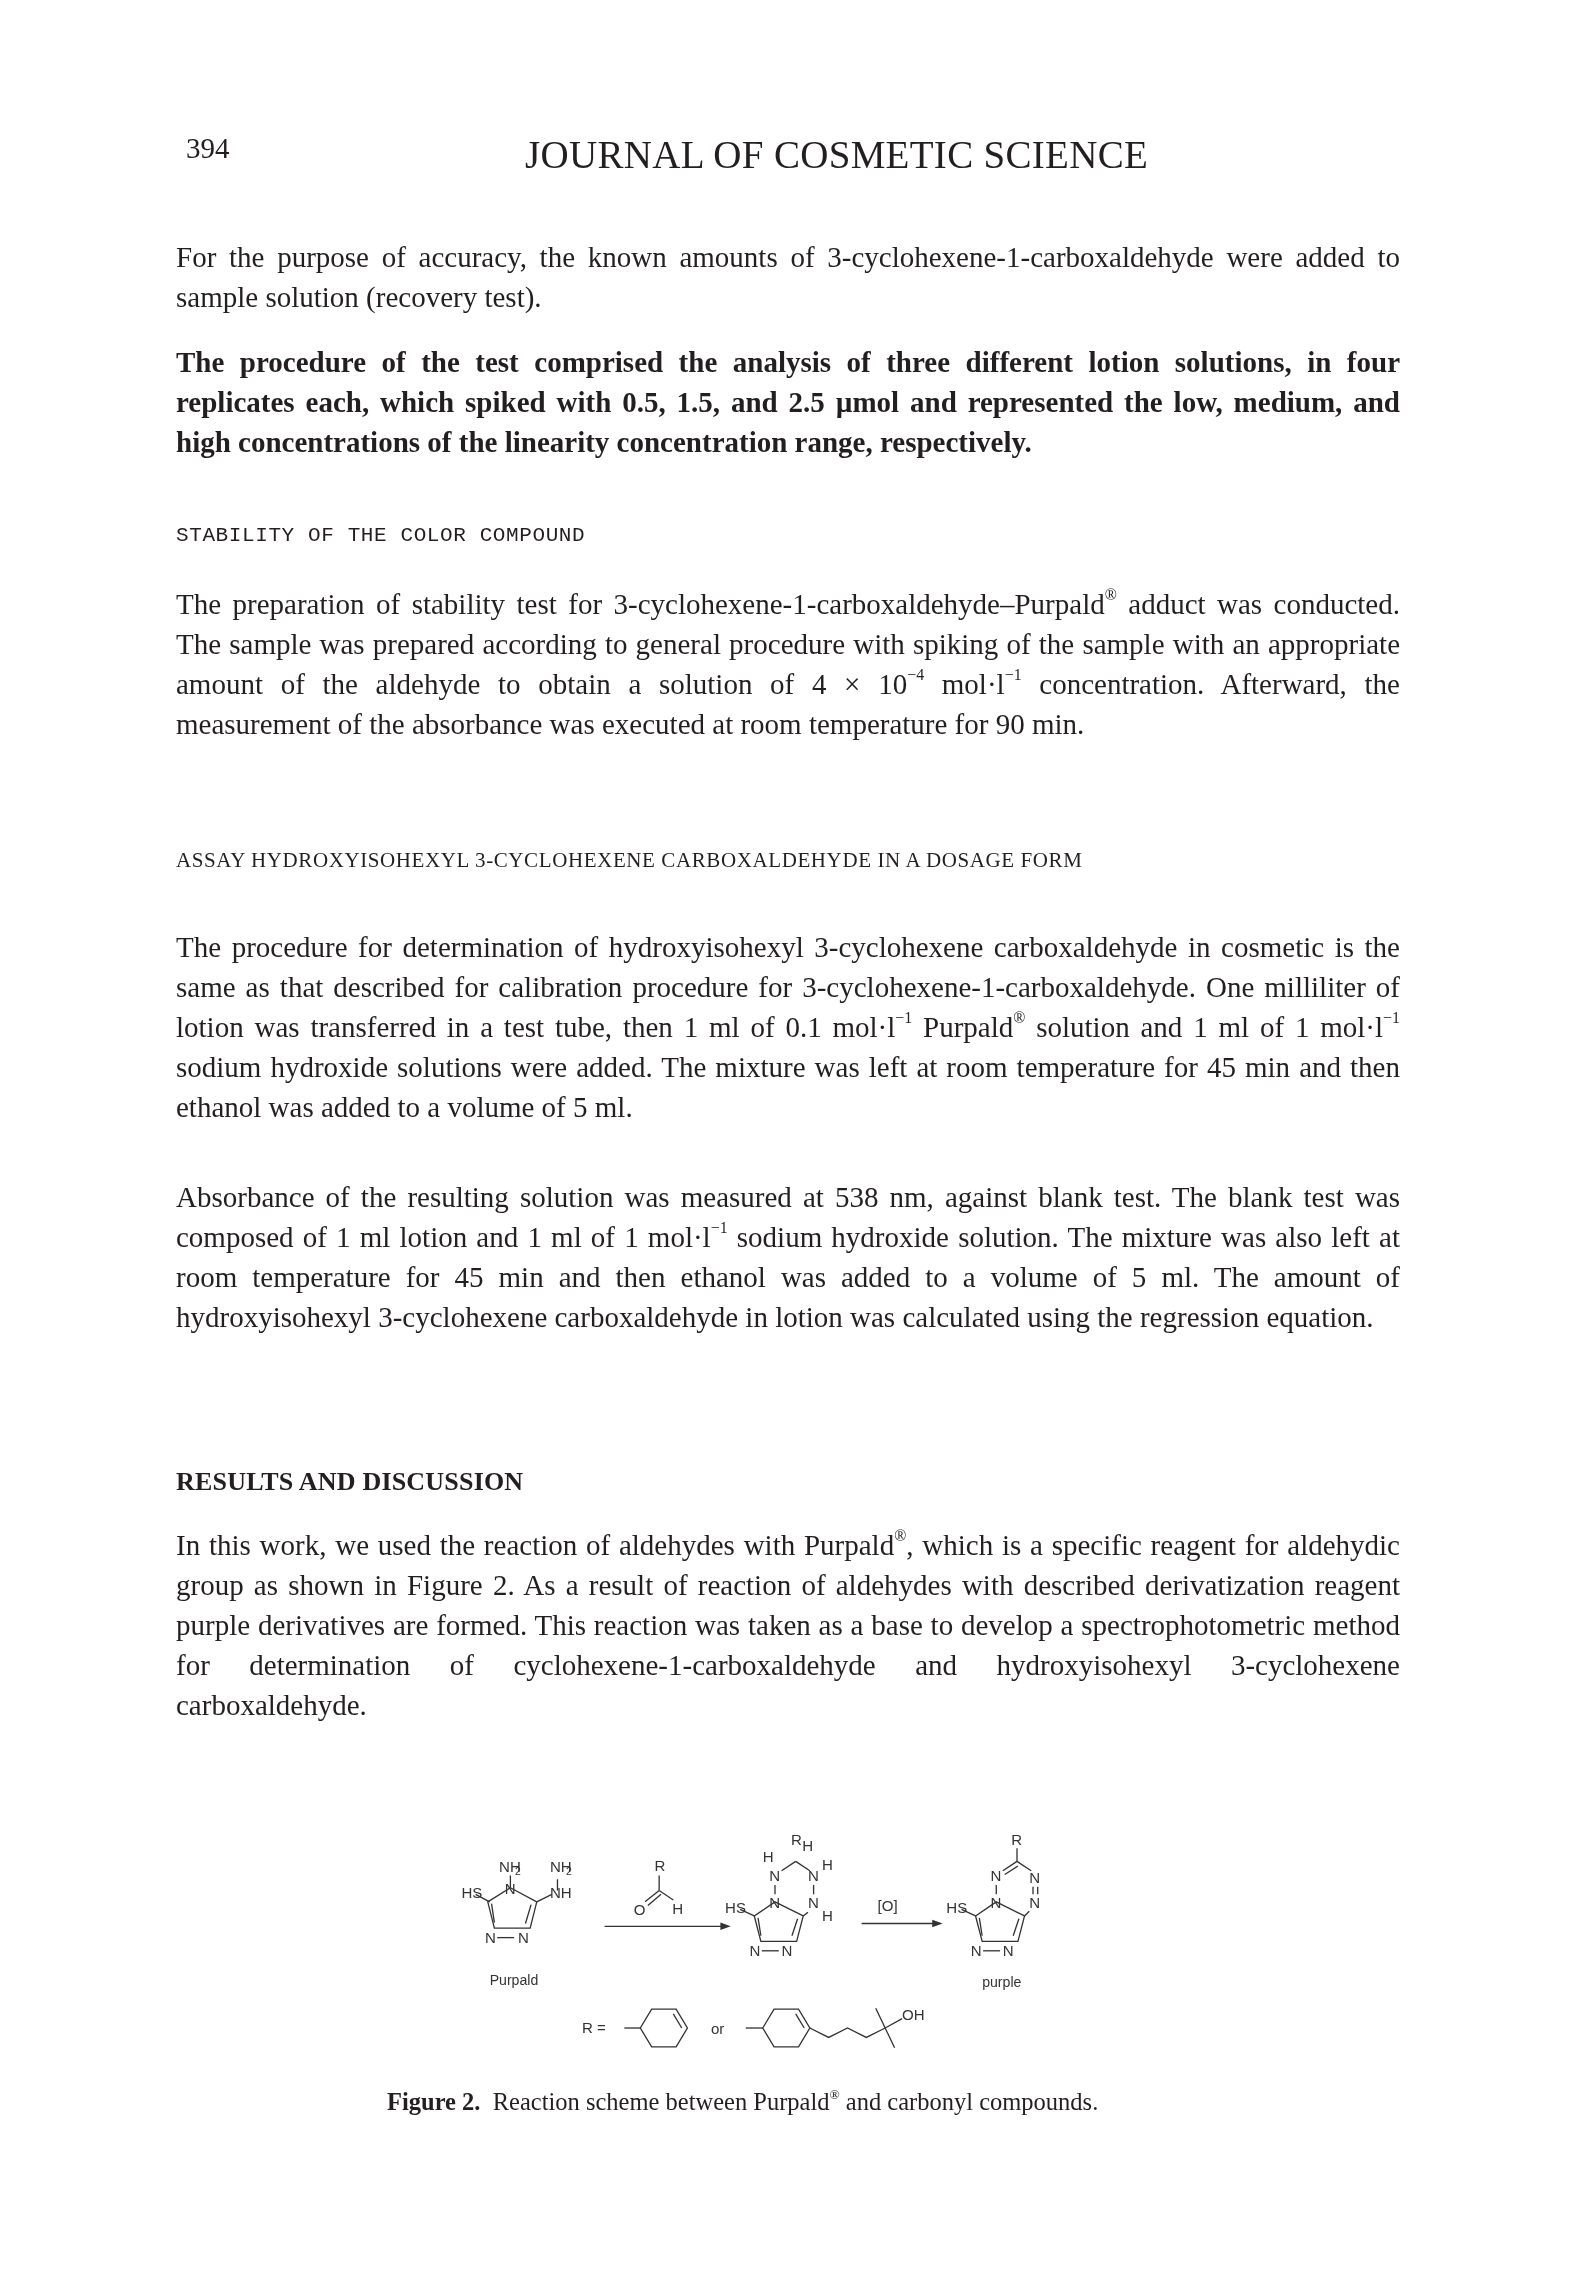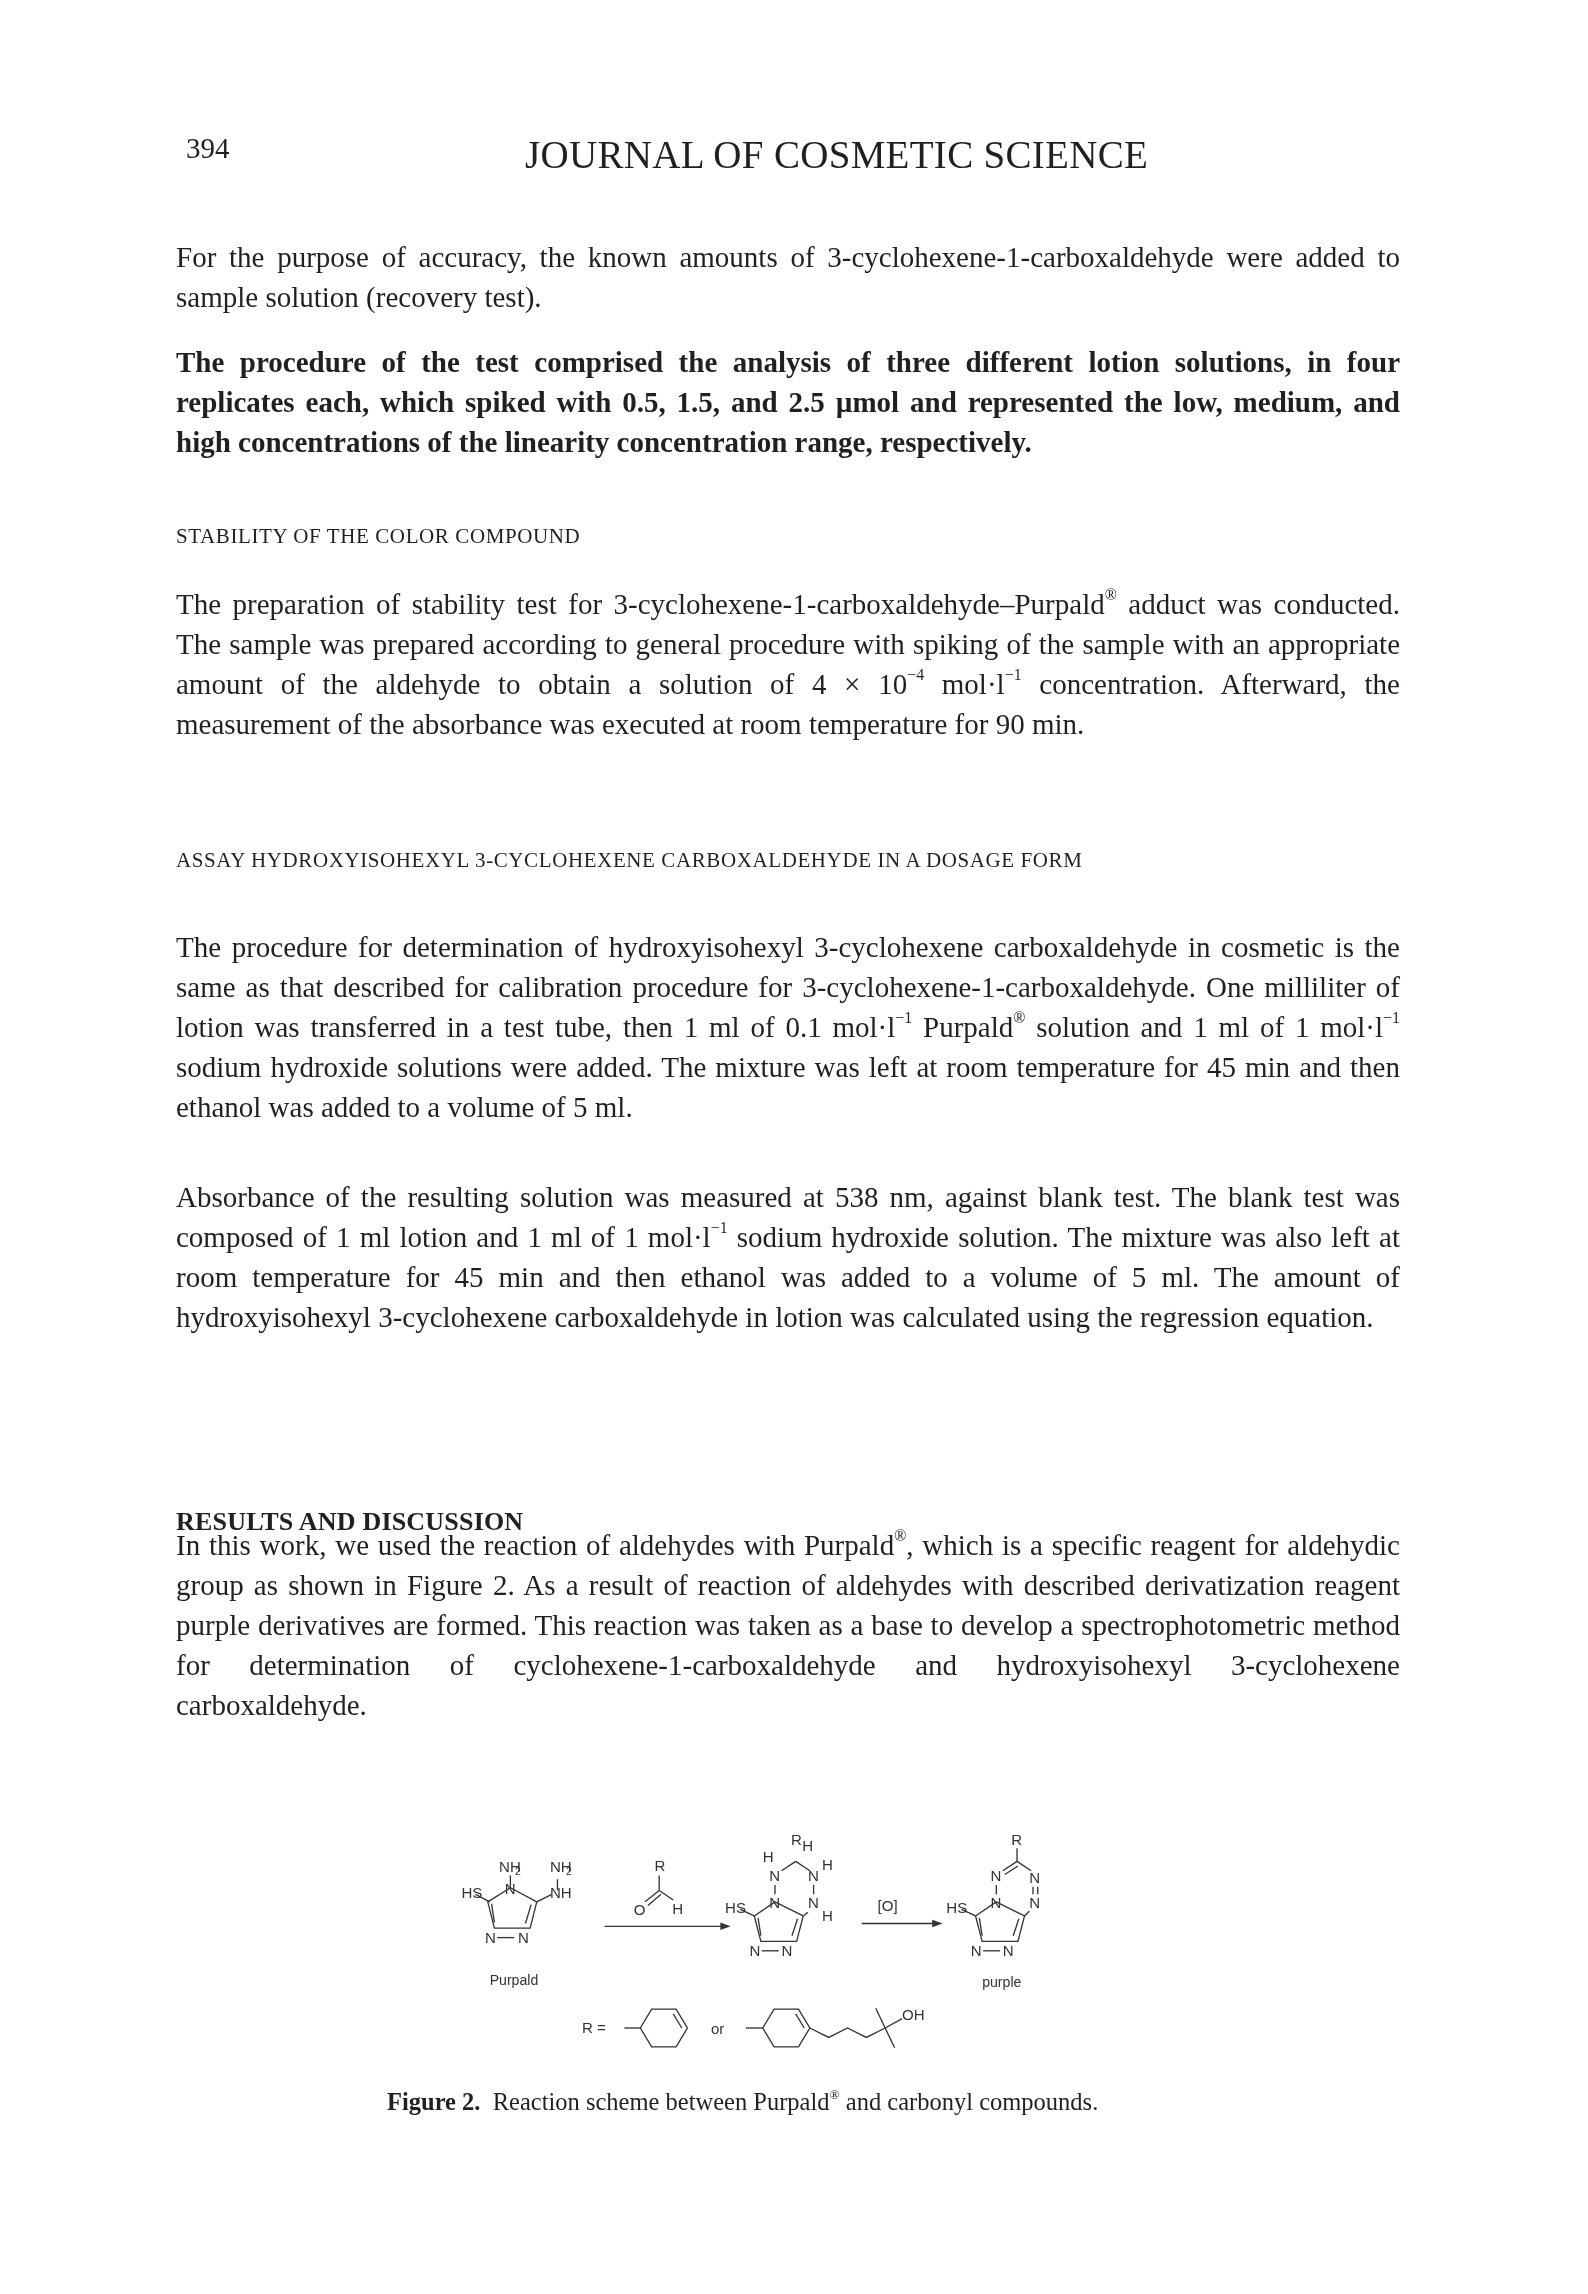--- a/index.html
+++ b/index.html
@@ -40,28 +40,28 @@
 <body>
 
 <div class="running-head">
   <span class="page-number">394</span>
   <span class="journal-title">JOURNAL OF COSMETIC SCIENCE</span>
 </div>
 
 <p class="para" style="top:237px;">For the purpose of accuracy, the known amounts of 3-cyclohexene-1-carboxaldehyde were added to sample solution (recovery test).</p>
 <p class="para" style="top:342px;font-weight:bold;">The procedure of the test comprised the analysis of three different lotion solutions, in four replicates each, which spiked with 0.5, 1.5, and 2.5 µmol and represented the low, medium, and high concentrations of the linearity concentration range, respectively.</p>
 
-<p class="sc-head" style="top:524px;">STABILITY OF THE COLOR COMPOUND</p>
+<p class="sc-head" style="top:524px;font-family:Liberation Mono, monospace;">STABILITY OF THE COLOR COMPOUND</p>
 <p class="para" style="top:584px;"><span>The preparation of stability test for 3-cyclohexene-1-carboxaldehyde–Purpald</span><sup>®</sup><span> adduct was conducted. The sample was prepared according to general procedure with spiking of the sample with an appropriate amount of the aldehyde to obtain a solution of 4 × 10</span><sup>−4</sup><span> mol·l</span><sup>−1</sup><span> concentration. Afterward, the measurement of the absorbance was executed at room temperature for 90 min.</span></p>
 
 <p class="sc-head" style="top:848px;">ASSAY HYDROXYISOHEXYL 3-CYCLOHEXENE CARBOXALDEHYDE IN A DOSAGE FORM</p>
 <p class="para" style="top:927px;"><span>The procedure for determination of hydroxyisohexyl 3-cyclohexene carboxaldehyde in cosmetic is the same as that described for calibration procedure for 3-cyclohexene-1-carboxaldehyde. One milliliter of lotion was transferred in a test tube, then 1 ml of 0.1 mol·l</span><sup>−1</sup><span> Purpald</span><sup>®</sup><span> solution and 1 ml of 1 mol·l</span><sup>−1</sup><span> sodium hydroxide solutions were added. The mixture was left at room temperature for 45 min and then ethanol was added to a volume of 5 ml.</span></p>
 <p class="para" style="top:1177px;"><span>Absorbance of the resulting solution was measured at 538 nm, against blank test. The blank test was composed of 1 ml lotion and 1 ml of 1 mol·l</span><sup>−1</sup><span> sodium hydroxide solution. The mixture was also left at room temperature for 45 min and then ethanol was added to a volume of 5 ml. The amount of hydroxyisohexyl 3-cyclohexene carboxaldehyde in lotion was calculated using the regression equation.</span></p>
 
-<p class="bold-head" style="top:1507px;text-align:right;">RESULTS AND DISCUSSION</p>
+<p class="bold-head" style="top:1467px;text-align:right;">RESULTS AND DISCUSSION</p>
 <p class="para" style="top:1525px;"><span>In this work, we used the reaction of aldehydes with Purpald</span><sup>®</sup><span>, which is a specific reagent for aldehydic group as shown in Figure 2. As a result of reaction of aldehydes with described derivatization reagent purple derivatives are formed. This reaction was taken as a base to develop a spectrophotometric method for determination of cyclohexene-1-carboxaldehyde and hydroxyisohexyl 3-cyclohexene carboxaldehyde.</span></p>
 
 <div class="figure">
   <svg width="791" height="245" viewBox="0 0 840 260" font-family="Liberation Sans, DejaVu Sans, sans-serif" font-size="16" fill="#333" stroke="#333" stroke-width="1.4">
 
     <g>
       <polygon points="62,75 90,90 83,118 45,118 38,90" fill="none"></polygon>
       <line x1="45" y1="112" x2="42" y2="92"></line>
       <line x1="78" y1="113" x2="84" y2="93"></line>
       <line x1="40" y1="90" x2="25" y2="82"></line>

